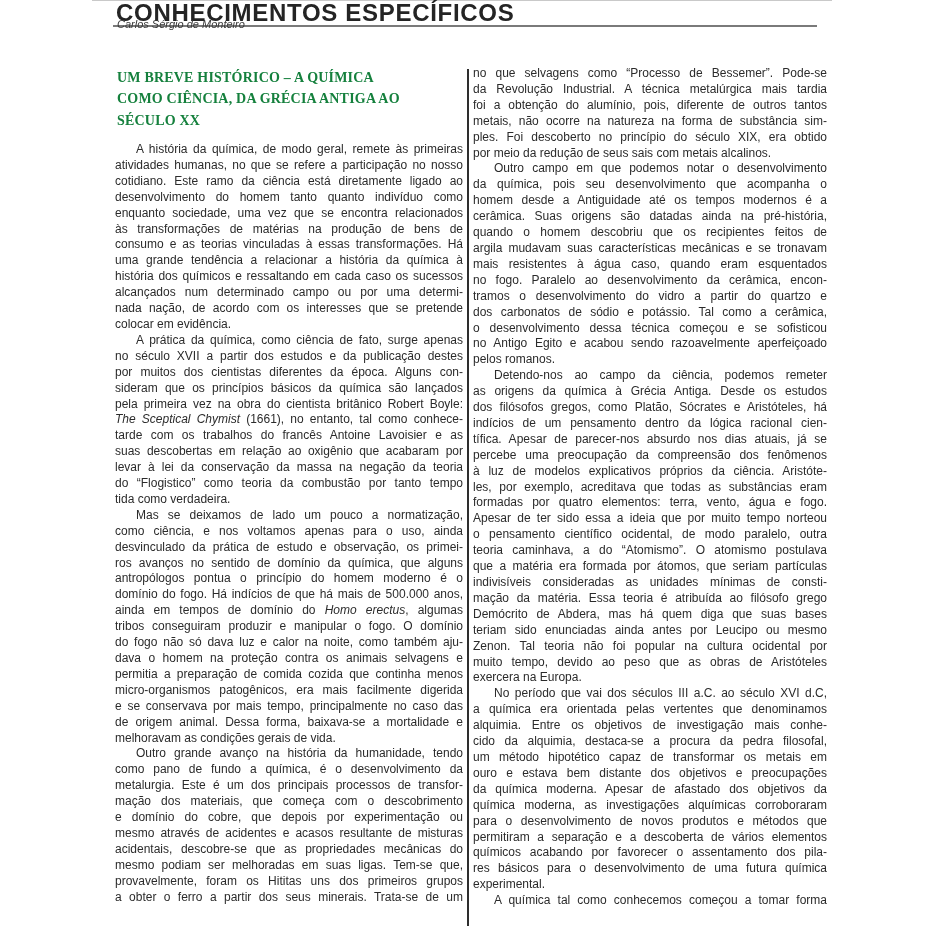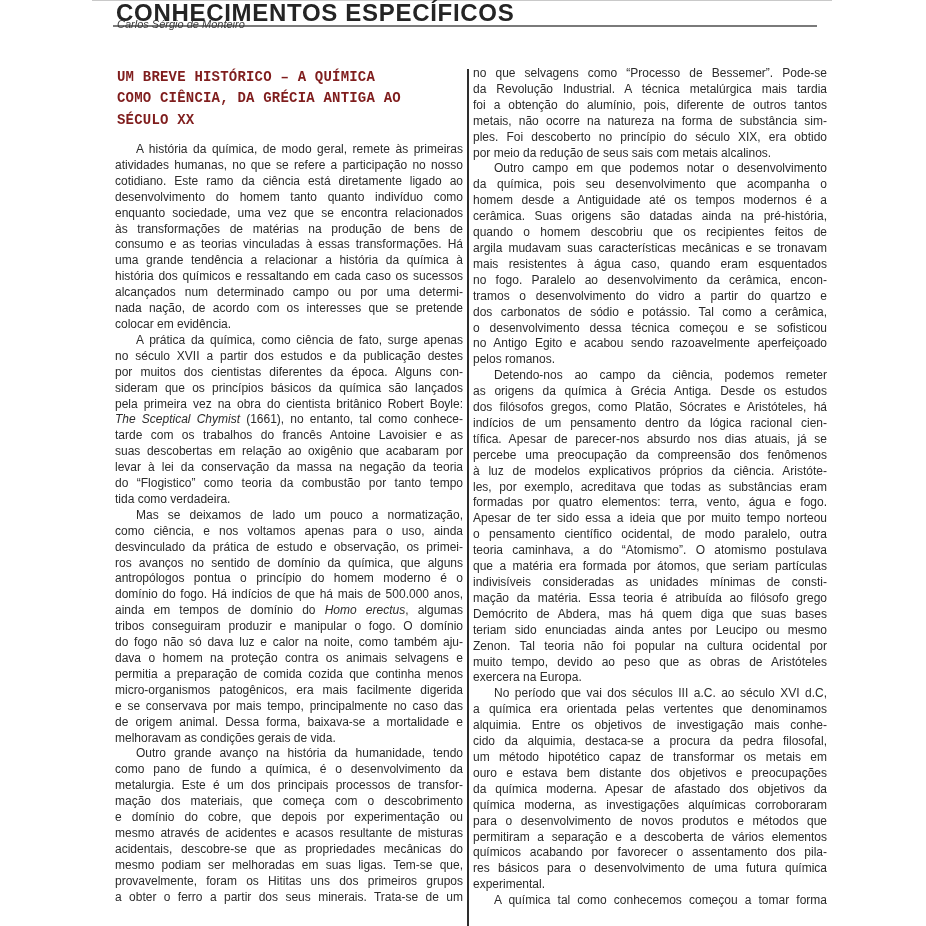--- a/index.html
+++ b/index.html
@@ -15,22 +15,22 @@
       font-size: 24px; line-height: 22px; letter-spacing: 0.7px; color: #242424;
     }
     .header-rule { position: absolute; left: 113px; top: 25px; width: 704px; height: 2px; background: #7a7a7a; }
     .author {
       position: absolute; left: 117px; top: 18px; white-space: nowrap;
       font-family: Liberation Sans, sans-serif; font-style: italic;
       font-size: 11px; line-height: 13px; color: #3a3a3a; text-align: right;
     }
     .article-title {
       position: absolute; left: 117px; top: 67px;
-      font-family: Liberation Mono, monospace; font-weight: bold;
-      font-size: 14px; line-height: 21.3px; letter-spacing: 0.2px; color: #7f1d1d;
+      font-family: Liberation Serif, serif; font-weight: bold;
+      font-size: 14px; line-height: 21.3px; letter-spacing: 0.2px; color: #15803d;
     }
     .article-title div { white-space: nowrap; }
     .col-sep { position: absolute; left: 467px; top: 69px; width: 2px; bottom: 0; background: #2e2e2e; }
     .col {
       position: absolute;
       font-family: "Liberation Sans", sans-serif;
       font-size: 12px; line-height: 15.9px; color: #2b2b2b;
     }
     .col-left  { left: 115px; top: 142px; width: 348px; }
     .col-right { left: 473px; top: 66px;  width: 354px; }

